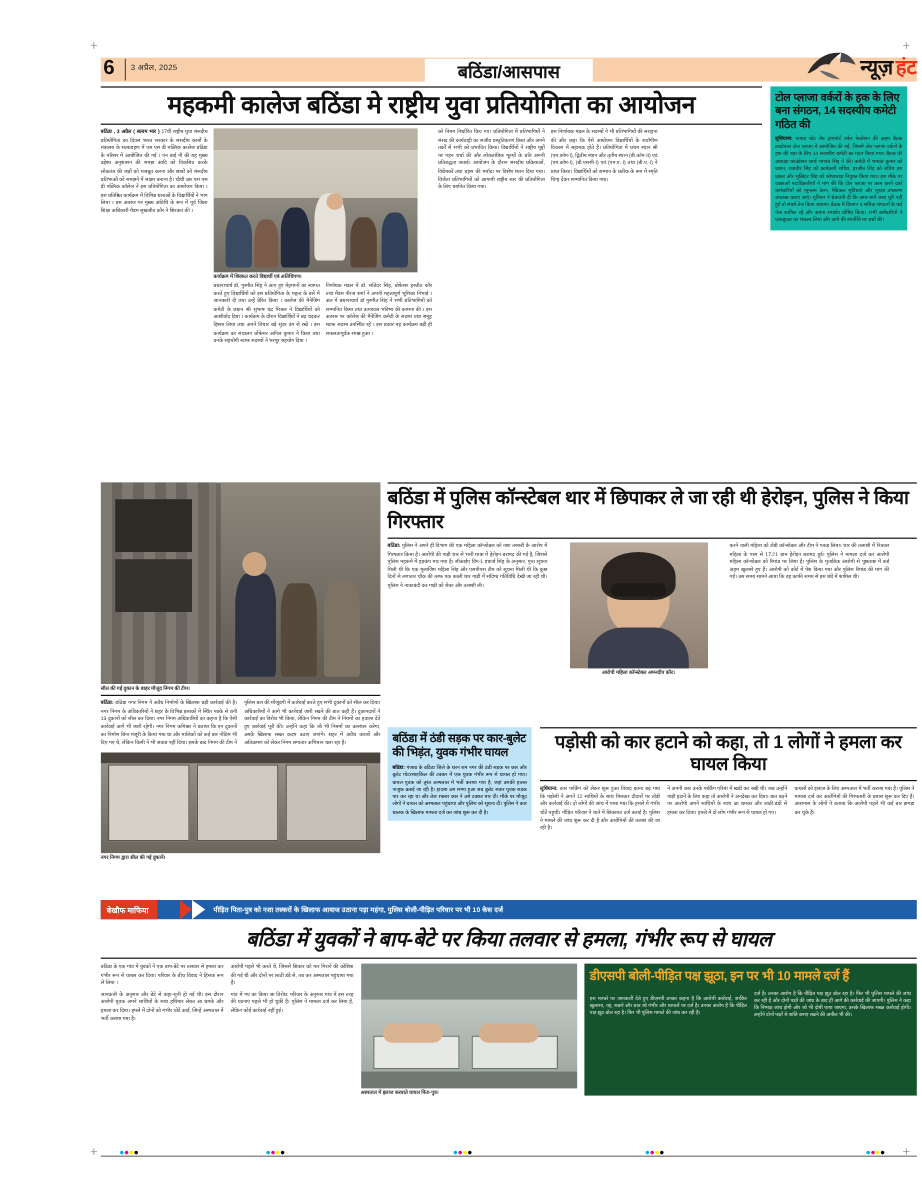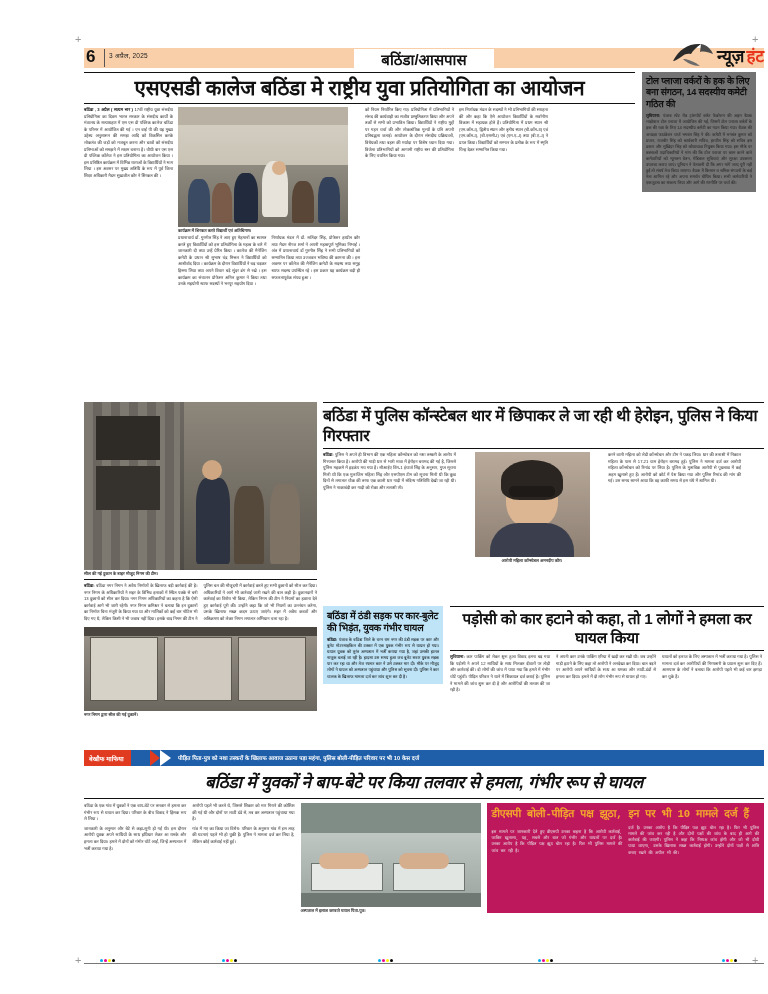--- a/index.html
+++ b/index.html
@@ -41,21 +41,21 @@
   
   .top{position:absolute;left:0;top:26px;width:551px;}
   .top .rule-top{height:1px;background:#111;}
   .top h1{margin:3px 0 0 0;font-size:20.5px;line-height:24px;text-align:center;}
   .top .rule-bot{height:1px;background:#111;margin-top:3px;}
   .top-cols{display:flex;gap:5px;margin-top:3px;}
   .top-col{width:89px;}
   .top-photo{width:170px;height:120px;}
 
   
-  .rail{position:absolute;left:558px;top:26px;width:114px;background:#737373;padding:4px 4px 6px 4px;box-sizing:border-box;}
+  .rail{position:absolute;left:558px;top:26px;width:114px;background:#14b8a6;padding:4px 4px 6px 4px;box-sizing:border-box;}
   .rail h2{margin:0;font-size:9.2px;line-height:11.4px;}
   .rail .rail-body{margin-top:3px;font-size:4.1px;line-height:6.1px;text-align:justify;color:#1d1d1d;column-count:1;}
 
   
   .midband{position:absolute;left:0;top:356px;width:680px;}
   .mid-left{position:absolute;left:0;top:0;width:233px;}
   .mid-center{position:absolute;left:239px;top:0;width:441px;}
 
   .mid-left .big-photo{width:233px;height:168px;}
   .mid-left .shop-photo{width:233px;height:84px;margin-top:2px;}
@@ -88,21 +88,21 @@
   .banner .arrow{position:absolute;top:0;width:0;height:0;border-top:8px solid transparent;border-bottom:8px solid transparent;border-left:10px solid #e03a20;}
   .banner .arrow2{position:absolute;top:0;width:0;height:0;border-top:8px solid transparent;border-bottom:8px solid transparent;border-left:11px solid #fff;}
   .banner .btxt{position:absolute;top:0;height:16px;display:flex;align-items:center;color:#fff;font-size:5.6px;font-weight:bold;letter-spacing:.1px;}
 
   .bottom{position:absolute;left:0;top:724px;width:680px;}
   .bottom h2{margin:0;font-size:17px;line-height:25px;text-align:center;font-style:italic;}
   .bottom .rule-b{height:1px;background:#111;margin-top:3px;}
   .bt-cols{display:flex;gap:6px;margin-top:4px;}
   .bt-col{width:104px;}
   .bt-photo{width:180px;height:104px;}
-  .darkbox{width:282px;background:#be185d;color:#f0c45a;padding:5px;box-sizing:border-box;font-family:Liberation Mono, monospace;}
+  .darkbox{width:282px;background:#14532d;color:#f0c45a;padding:5px;box-sizing:border-box;}
   .darkbox h4{margin:0;font-size:10.6px;line-height:13.2px;color:#f4a92a;}
   .darkbox .dk{margin-top:4px;column-count:2;column-gap:6px;font-size:4.1px;line-height:6.1px;color:#e6e6e6;text-align:justify;}
 
   
   .regbar{position:absolute;left:84px;top:963px;width:680px;height:1px;background:#777;}
   .dots{position:absolute;top:959px;display:flex;gap:1px;}
   .dot{width:3px;height:3px;border-radius:50%;}
   .d-c{background:#00aeef;} .d-m{background:#ec008c;} .d-y{background:#fff200;} .d-k{background:#000;}
 </style>
 </head>
@@ -130,21 +130,21 @@
           <path d="M12 18 C16 22 22 25 29 25 C24 21 19 19 14 18 Z" fill="#6b6b6b"></path>
           <circle cx="28" cy="6" r="1.1" fill="#fff"></circle>
         </svg>
         <span class="lg1">न्यूज़</span>
         <span class="lg2">हंट</span>
       </div>
     </div>
 
     <div class="top">
       <div class="rule-top"></div>
-      <h1 class="hl">एसएसडी कालेज बठिंडा मे राष्ट्रीय युवा प्रतियोगिता का आयोजन</h1>
+      <h1 class="hl">महकमी कालेज बठिंडा मे राष्ट्रीय युवा प्रतियोगिता का आयोजन</h1>
       <div class="rule-bot"></div>
 
       <div class="top-cols">
         <div class="top-col">
           <div class="body-txt">
             <p><span class="dateline">बठिंडा , 3 अप्रैल ( सत्यम भार )</span>
                <span>17वीं राष्ट्रीय युवा संसदीय प्रतियोगिता का दिवस भारत सरकार के संसदीय कार्यों के मंत्रालय के सत्याग्रहण में एस एस डी पब्लिक कालेज बठिंडा के परिसर में आयोजित की गई । एन बाई पी की यह मुख्य उद्देश्य अनुशासन की समझ आदि को विकसित करके लोकतंत्र की जड़ों को मजबूत करना और छात्रों को संसदीय प्रतिभाओं को समझने में सक्षम बनाना है। चौथी बार एस एस डी पब्लिक कॉलेज ने इस प्रतियोगिता का आयोजन किया । इस प्रतिष्ठित कार्यक्रम में विभिन्न धाराओं के विद्यार्थियों ने भाग लिया । इस अवसर पर मुख्य अतिथि के रूप में पूर्व जिला शिक्षा अधिकारी मैडम सुखजीत कौर ने शिरकत की ।</span></p>
           </div>
         </div>
 

